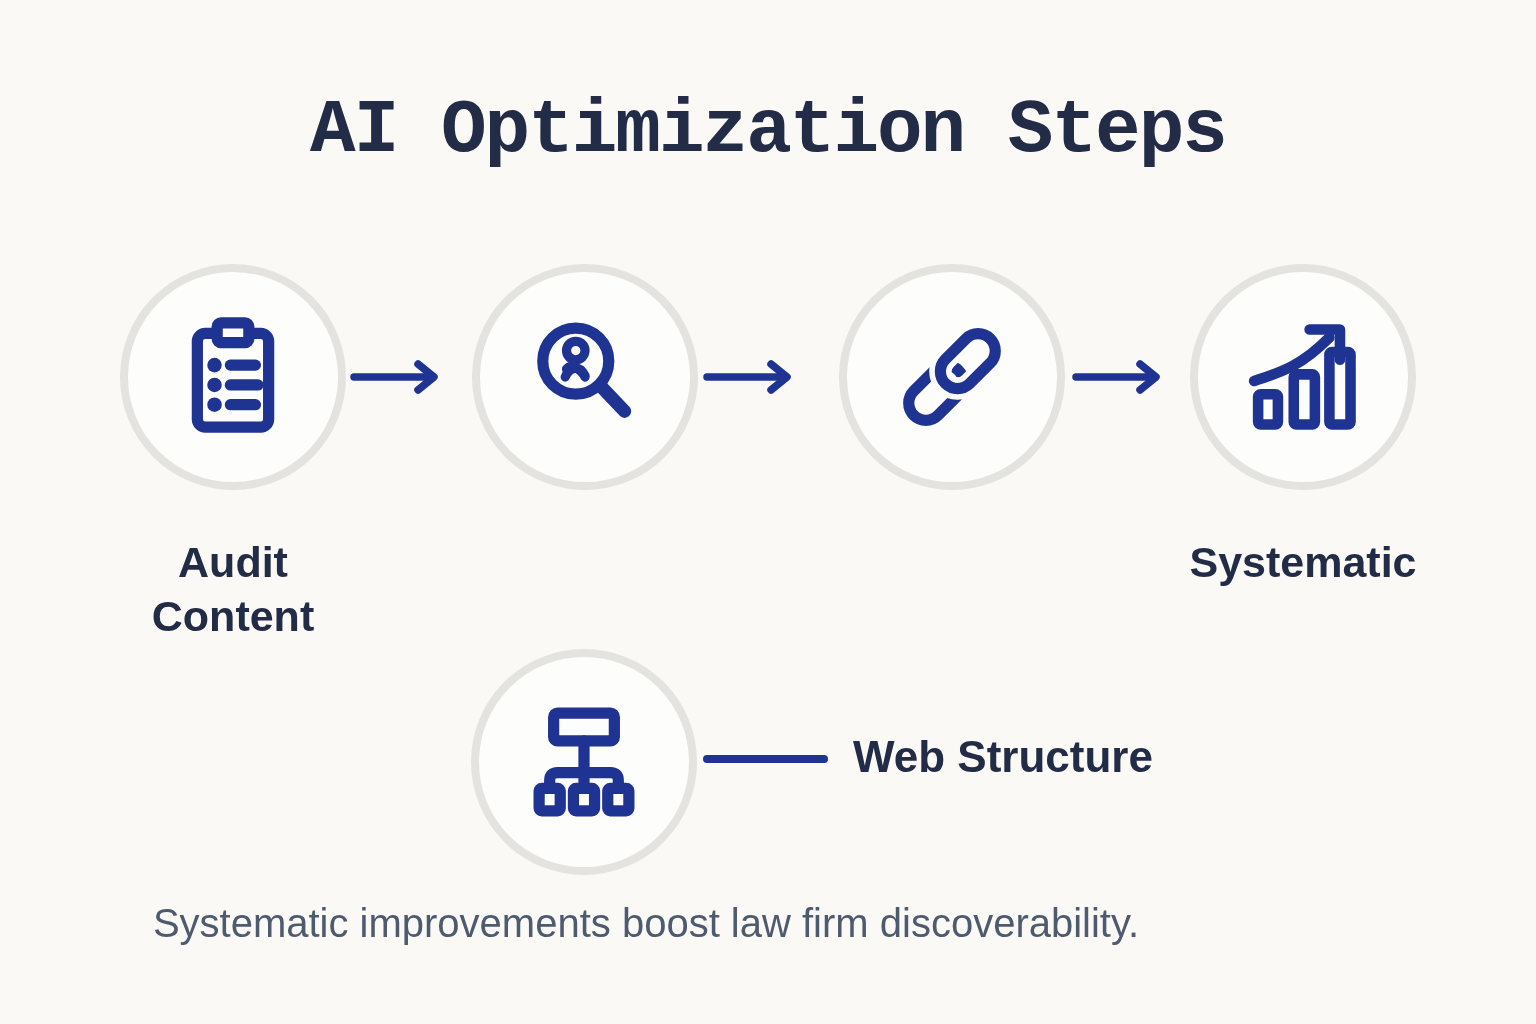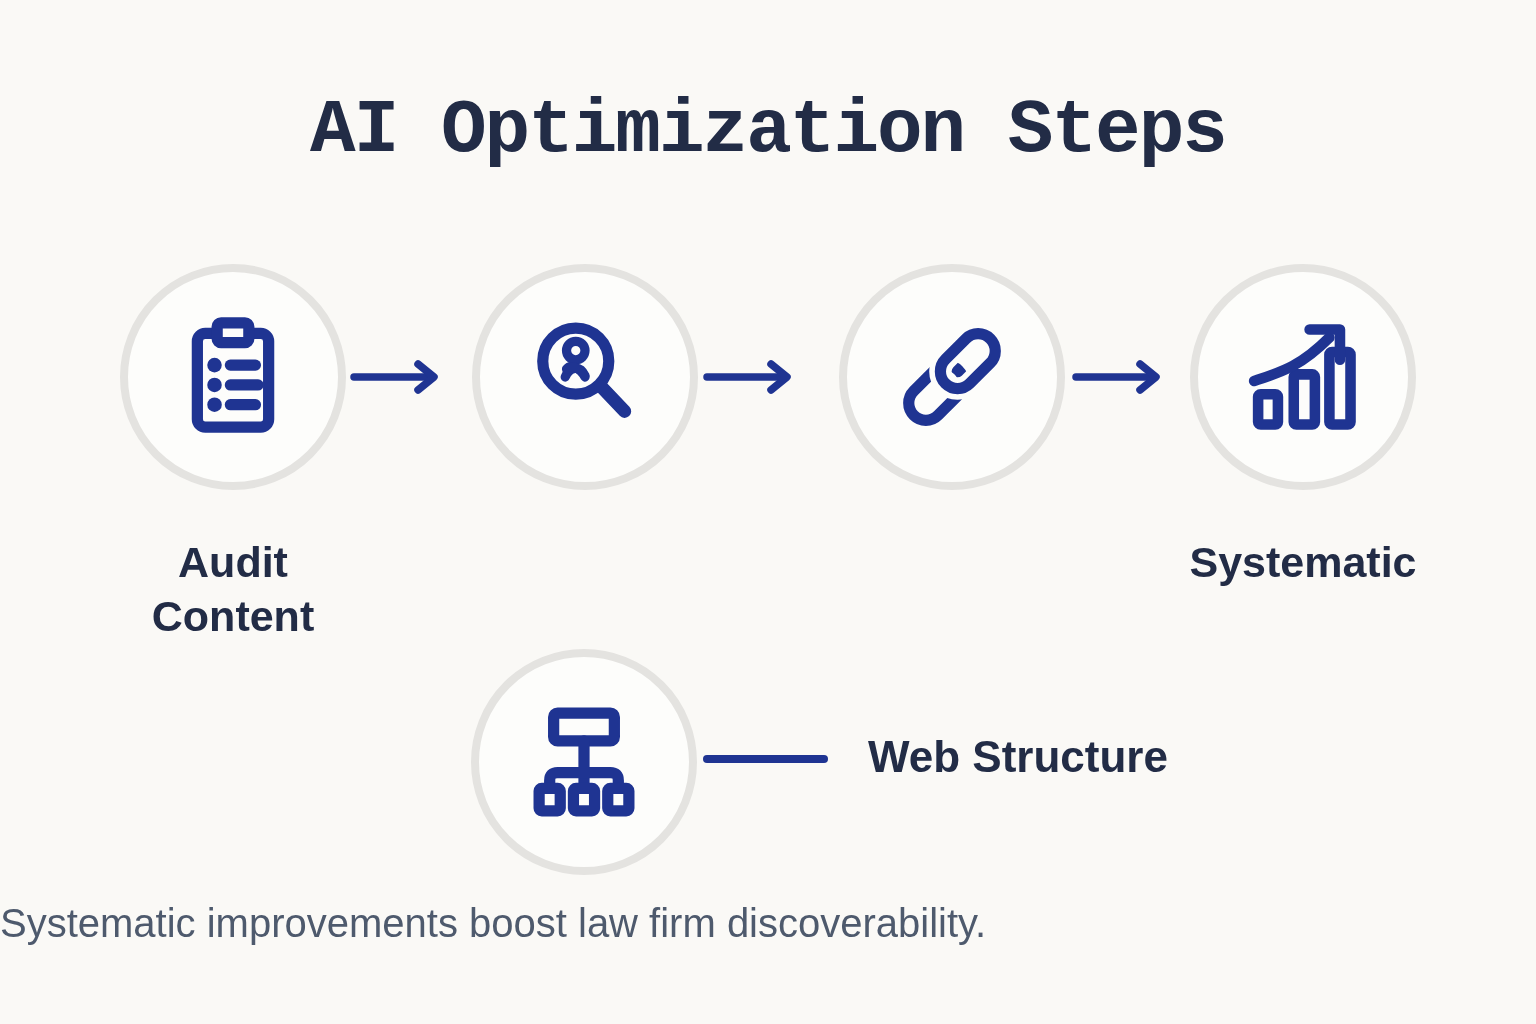--- a/index.html
+++ b/index.html
@@ -52,26 +52,27 @@
   .l1{left:103px;width:260px;}
   .l2{left:455px;width:260px;}
   .l3{left:820px;width:260px;}
   .l4{left:1148px;width:310px;}
   .connector-line{
     position:absolute;left:703px;top:755px;width:125px;height:8px;
     background:var(--accent-blue);border-radius:4px;
   }
   .sub-step-label{
     position:absolute;left:853px;top:731px;width:330px;
-    text-align:center;
+    text-align:left;
     font-size:44px;font-weight:600;line-height:52px;
     color:var(--heading-navy);
   }
   .caption{
     position:absolute;top:901px;left:0;width:1292px;
+    text-align:center;
     font-size:40px;font-weight:400;
     color:var(--caption-gray);
   }
   .icon-stroke{fill:none;stroke:currentColor;stroke-width:8.5;stroke-linecap:round;stroke-linejoin:round;}
   .icon-fill{fill:currentColor;stroke:none;}
   .icon-halo{fill:none;stroke:var(--circle-fill);stroke-width:17;stroke-linecap:round;stroke-linejoin:round;}
   .tab-fill{fill:var(--circle-fill);stroke:currentColor;stroke-width:8.5;stroke-linejoin:round;}
 </style>
 </head>
 <body>

